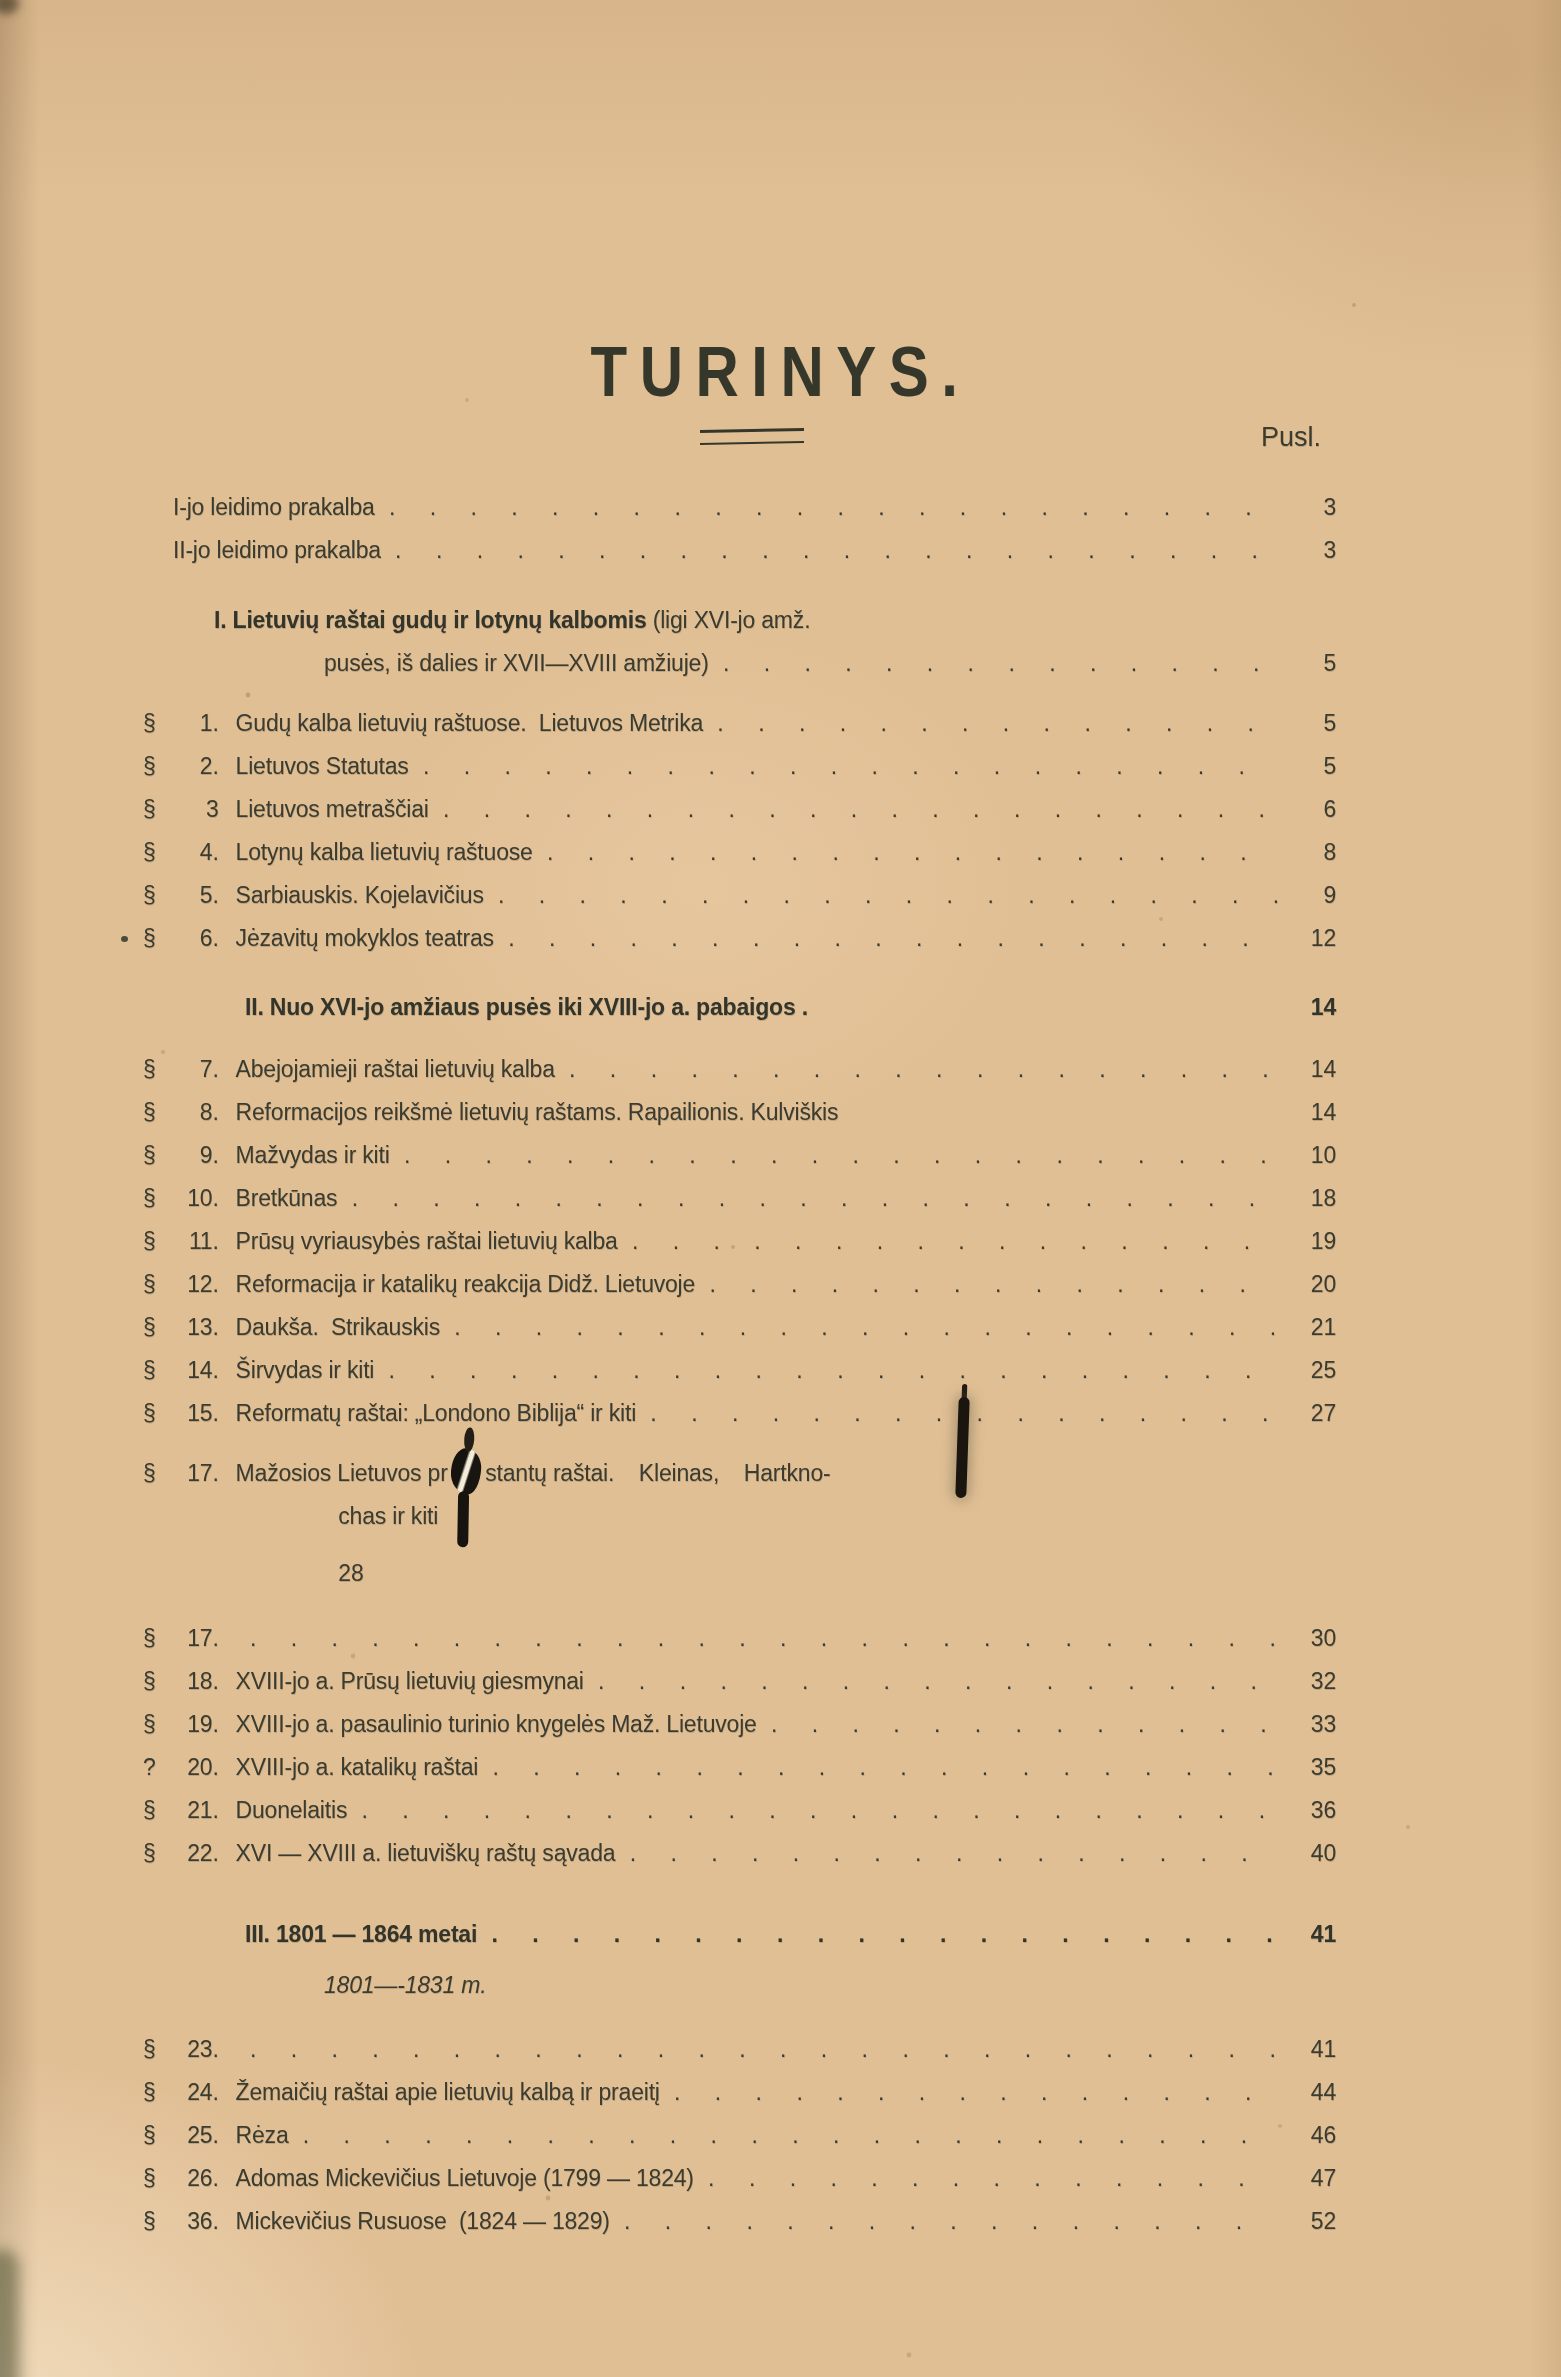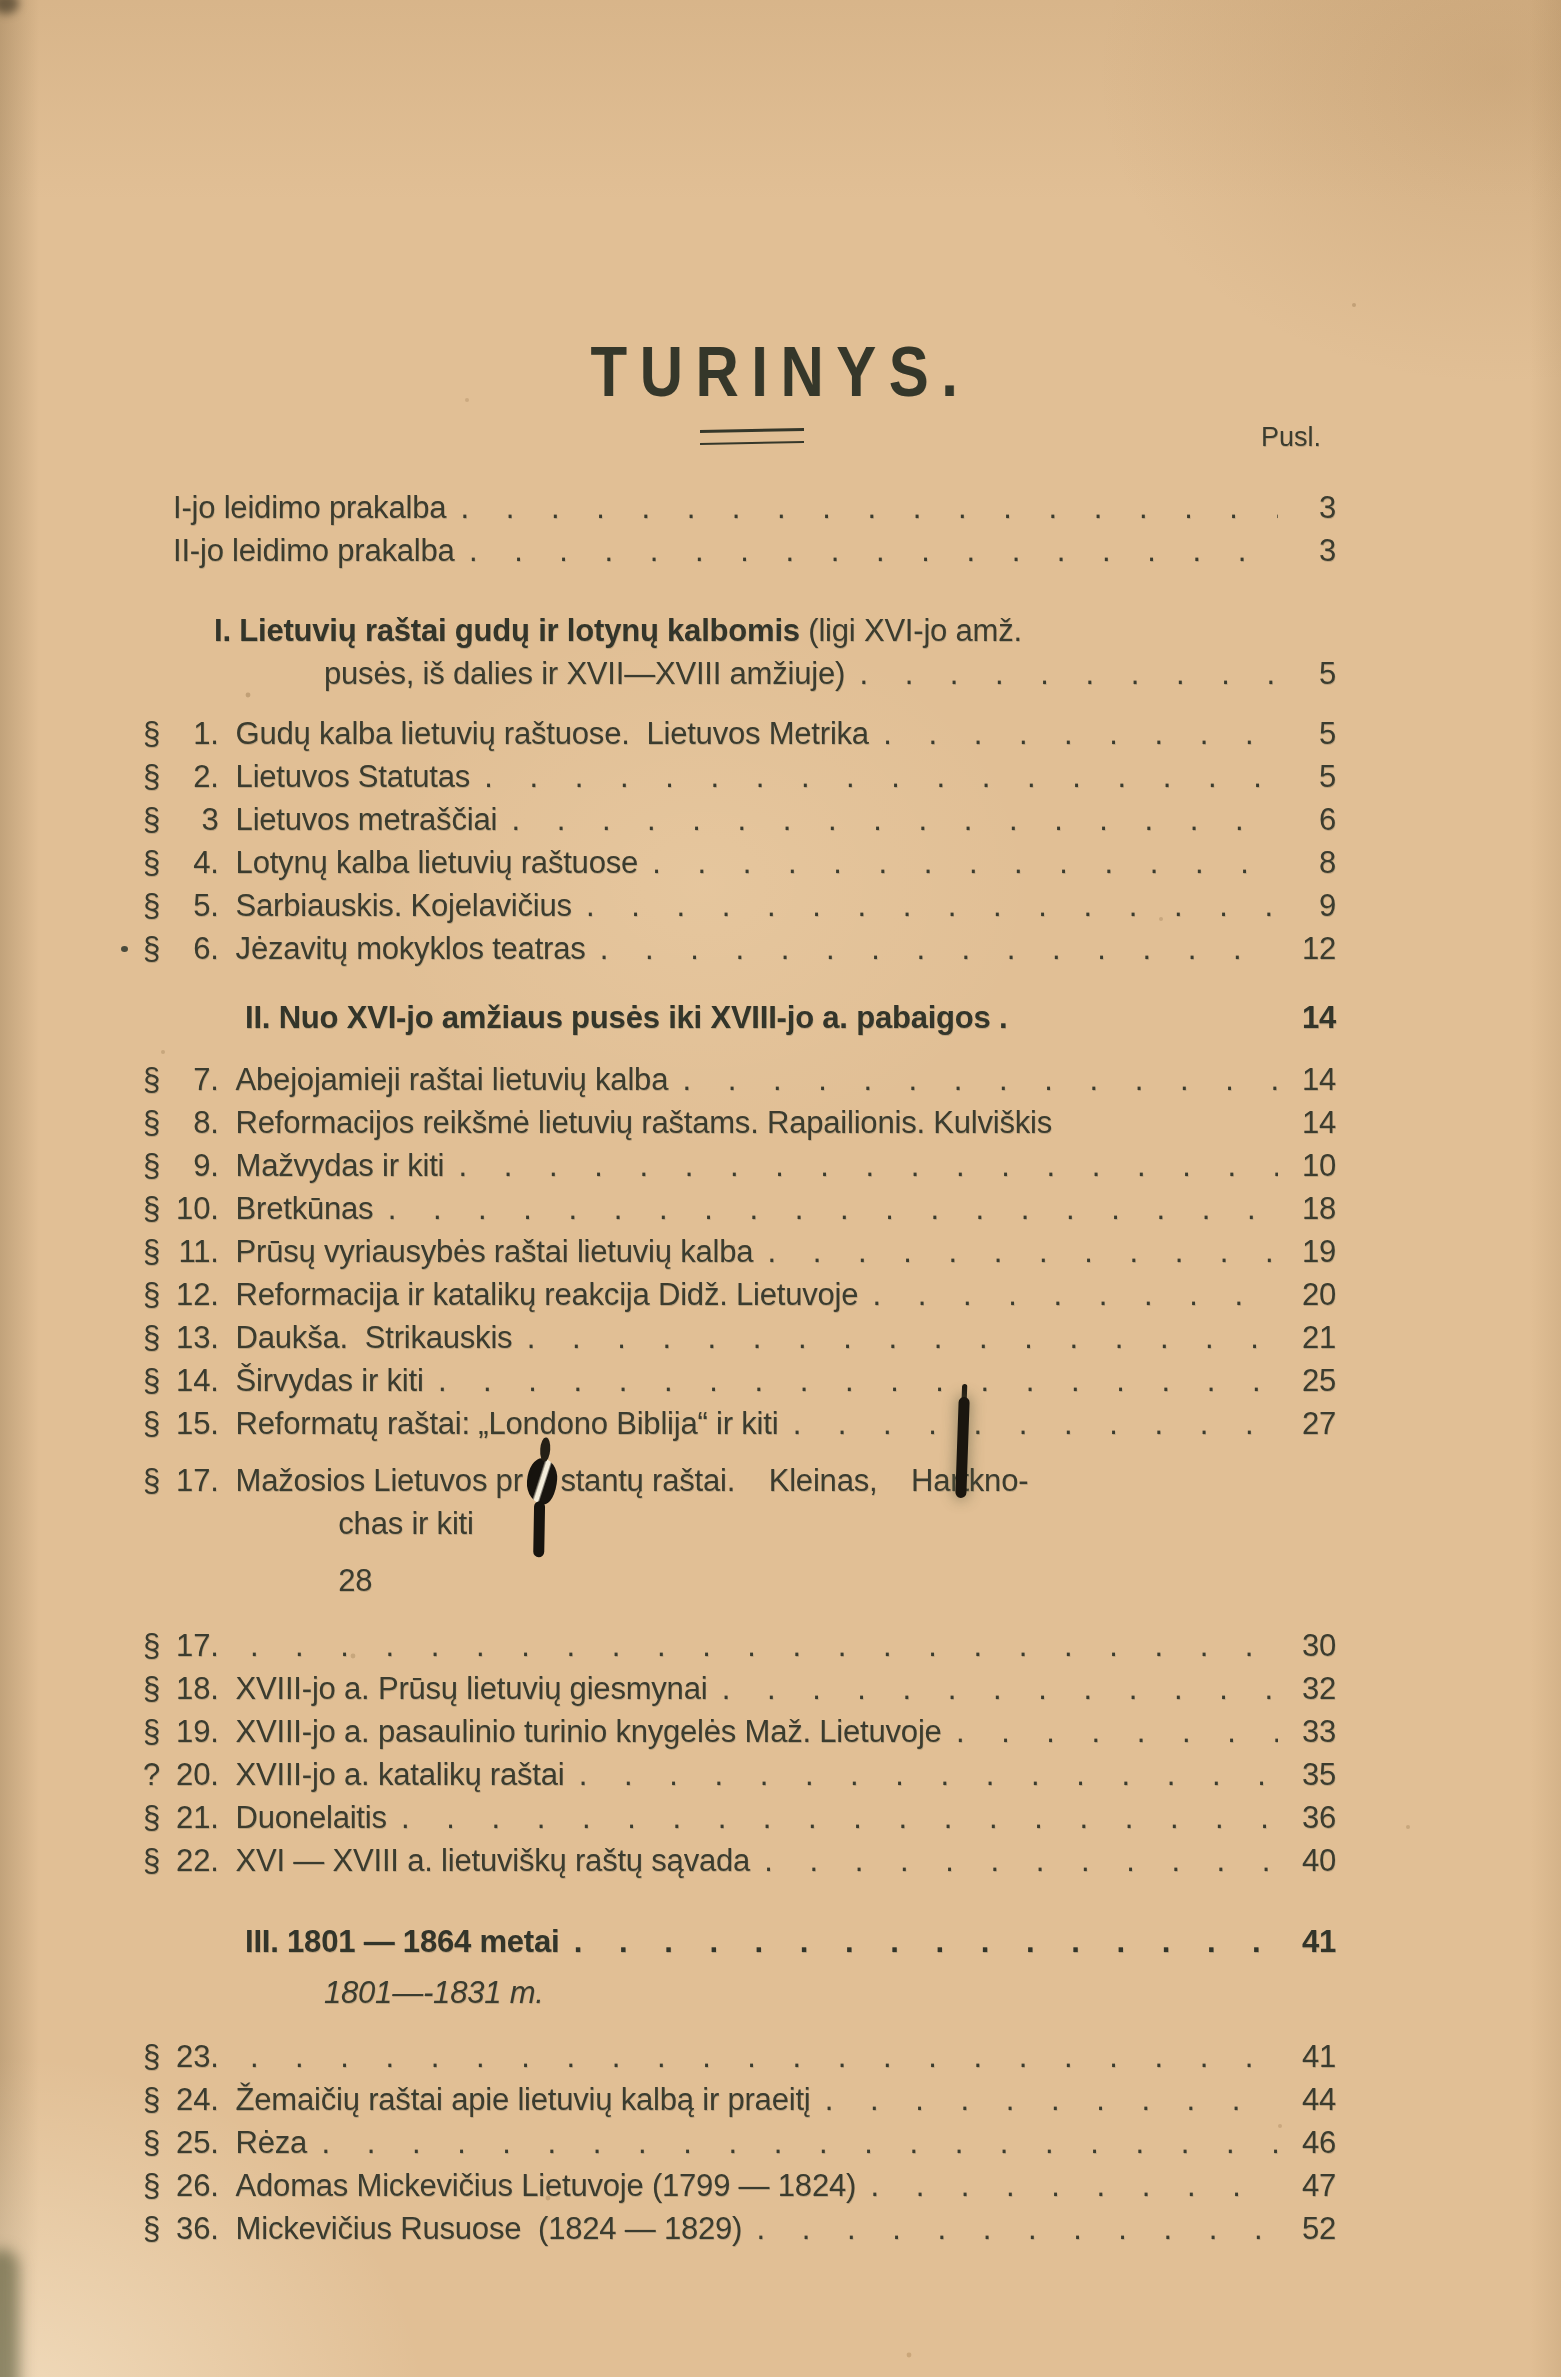--- a/index.html
+++ b/index.html
@@ -25,21 +25,21 @@
     transform:scaleX(.88) scaleY(1.04);
   }
   .rule{
     position:absolute;top:429px;left:700px;width:104px;height:9.5px;
     border-top:3.3px solid #35372a;border-bottom:2.9px solid #35372a;
     transform:skewY(-1.2deg);
   }
   .pusl{position:absolute;top:422px;right:240px;font-size:27px;}
   .rows{
     position:absolute;top:486px;left:143px;width:1193px;
-    font-size:31px;line-height:43px;letter-spacing:-0.2px;
+    font-size:23px;line-height:43px;letter-spacing:-0.2px;
   }
   .row{display:flex;align-items:baseline;position:relative;min-height:43px;}
   .row.hb{font-weight:700;color:#33352a;}
   .row.it{font-style:italic;}
   .pre{flex:0 0 27.6px;}
   .num{flex:0 0 48px;text-align:right;margin-right:17px;}
   .txt{white-space:pre;}
   .txt b{font-weight:700;color:#33352a;}
   .lead{flex:1 1 14.3px;min-width:4.8px;overflow:hidden;white-space:nowrap;margin:0 8.6px 0 14.3px;}
   .lead.dotted::before{
@@ -90,21 +90,21 @@
       <div class="row" style="padding-left: 30px;">
         <span class="txt">I-jo leidimo prakalba</span>
         <span class="lead dotted"></span>
         <span class="pg">3</span>
       </div>
       <div class="row" style="padding-left: 30px;">
         <span class="txt">II-jo leidimo prakalba</span>
         <span class="lead dotted"></span>
         <span class="pg">3</span>
       </div>
-      <div class="row" style="margin-top: 37px; padding-left: 71px;">
+      <div class="row" style="margin-top: 27px; padding-left: 71px;">
         <span class="txt"><b>I. Lietuvių raštai gudų ir lotynų kalbomis</b> (ligi XVI-jo amž.</span>
         <span class="lead"></span>
       </div>
       <div class="row" style="padding-left: 181px;">
         <span class="txt">pusės, iš dalies ir XVII—XVIII amžiuje)</span>
         <span class="lead dotted"></span>
         <span class="pg">5</span>
       </div>
       <div class="row" style="margin-top: 16.6px;">
         <span class="pre">§</span>

